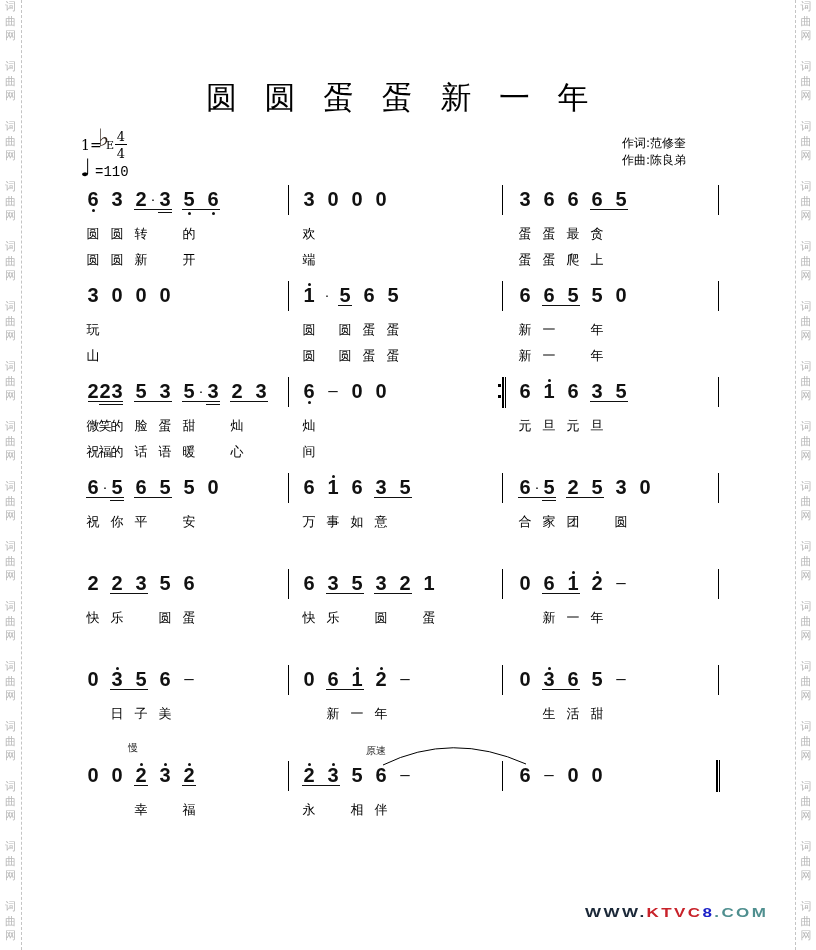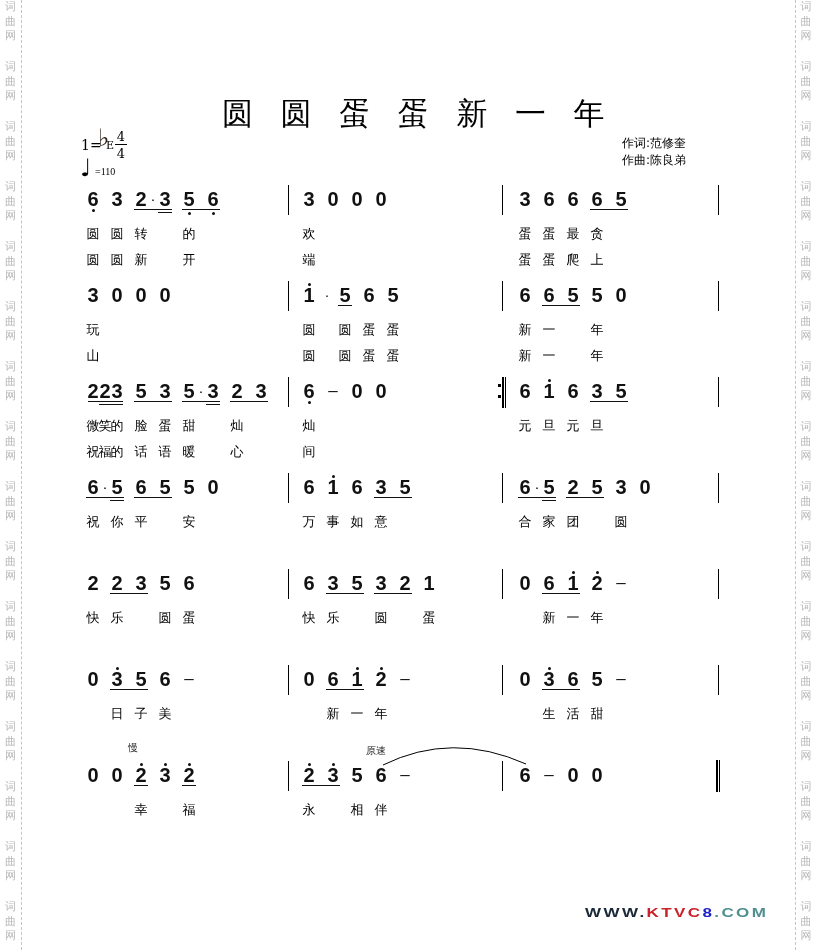--- a/index.html
+++ b/index.html
@@ -4,33 +4,33 @@
 <style>
 *{box-sizing:border-box;}
 html,body{margin:0;padding:0;}
 body{width:816px;height:950px;position:relative;overflow:hidden;background:#fff;color:#000;font-family:"Liberation Sans",sans-serif;}
 .wm-col{position:absolute;top:0;height:950px;}
 .wm-col.left{left:0;width:22px;border-right:1px dashed #c4c4c4;}
 .wm-col.right{left:795px;width:21px;border-left:1px dashed #c4c4c4;}
 .wm-group{position:absolute;left:0;right:0;display:flex;flex-direction:column;align-items:center;}
 .wm-char{font-size:11px;line-height:14.5px;color:#b8b8b8;font-family:"DejaVu Sans",sans-serif;}
 
-.title{position:absolute;left:206px;top:77px;margin:16px;font-size:31px;line-height:40px;letter-spacing:27.6px;font-weight:normal;white-space:nowrap;font-family:"DejaVu Serif",serif;}
+.title{position:absolute;left:206px;top:77px;margin:0;font-size:31px;line-height:40px;letter-spacing:27.6px;font-weight:normal;white-space:nowrap;font-family:"DejaVu Serif",serif;}
 
 .key{position:absolute;left:81px;top:125px;width:60px;height:40px;font-family:"DejaVu Serif",serif;}
 .k-prefix{position:absolute;left:0;top:12px;font-size:14px;line-height:16px;}
 .k-flat{position:absolute;left:17px;top:1px;font-size:24px;line-height:24px;color:#2a1a10;font-family:"DejaVu Sans",sans-serif;}
 .k-tonic{position:absolute;left:25px;top:15px;font-size:11px;line-height:12px;}
 .k-frac{position:absolute;left:34px;top:5px;width:12px;display:flex;flex-direction:column;align-items:center;}
 .k-frac span{font-size:13px;line-height:13px;display:block;text-align:center;width:12px;}
 .k-frac .fr-top{border-bottom:1px solid #000;padding-bottom:1px;}
 .k-frac .fr-bot{padding-top:2px;}
 .tempo{position:absolute;left:80px;top:150px;width:60px;height:30px;}
 .t-note{position:absolute;left:0;top:6px;font-size:24px;line-height:24px;font-family:"DejaVu Sans",sans-serif;}
-.t-value{position:absolute;left:15px;top:14px;font-size:10px;line-height:16px;font-family:Liberation Serif, serif;}
+.t-value{position:absolute;left:15px;top:14px;font-size:14px;line-height:16px;font-family:Liberation Mono, monospace;}
 
 .credits{position:absolute;left:622px;top:135px;font-size:12px;line-height:17px;font-family:"DejaVu Sans",sans-serif;white-space:nowrap;}
 
 .score{position:absolute;left:0;top:0;width:816px;height:950px;}
 .row{position:absolute;left:0;width:816px;height:96px;}
 .measure{position:absolute;top:0;display:flex;white-space:nowrap;}
 .grp{position:relative;display:inline-flex;vertical-align:top;}
 .grp.beam::after{content:"";position:absolute;left:5px;right:5px;top:21.5px;height:1.3px;background:#111;}
 .grp.tight{padding:0 6px;}
 .grp.tight .nt{width:12px;}

